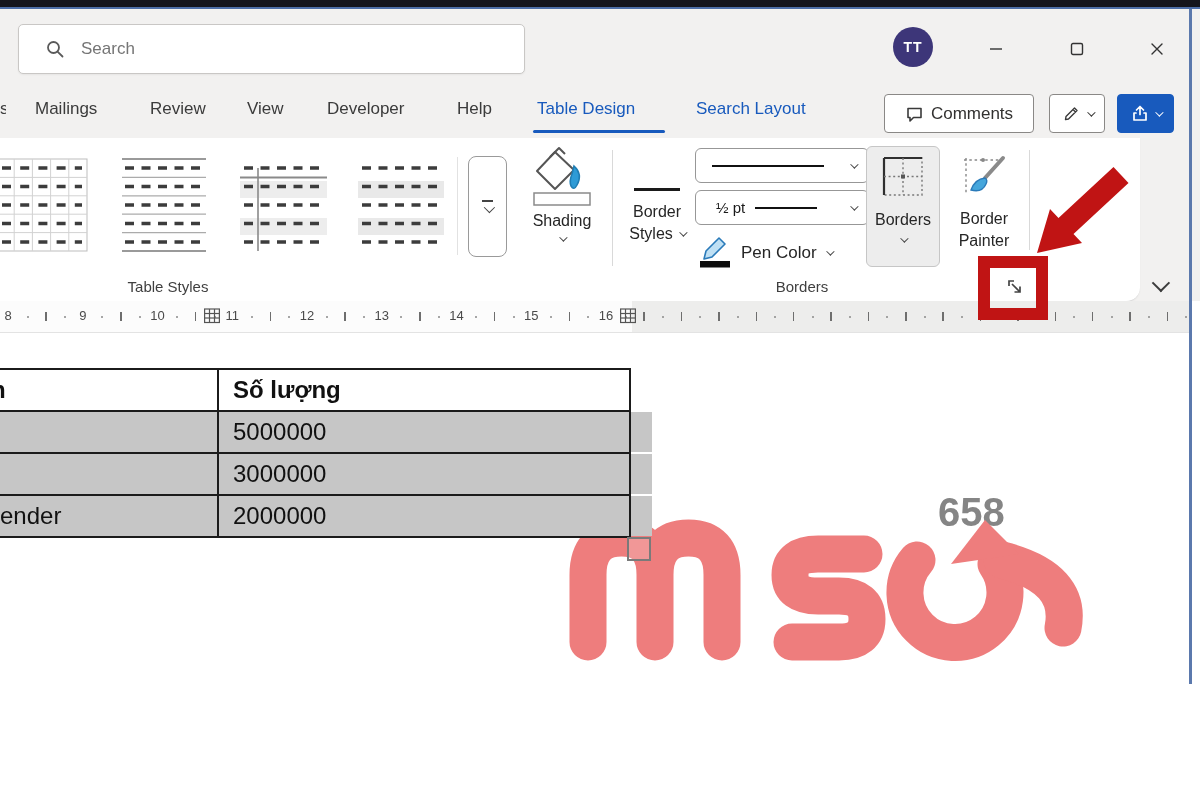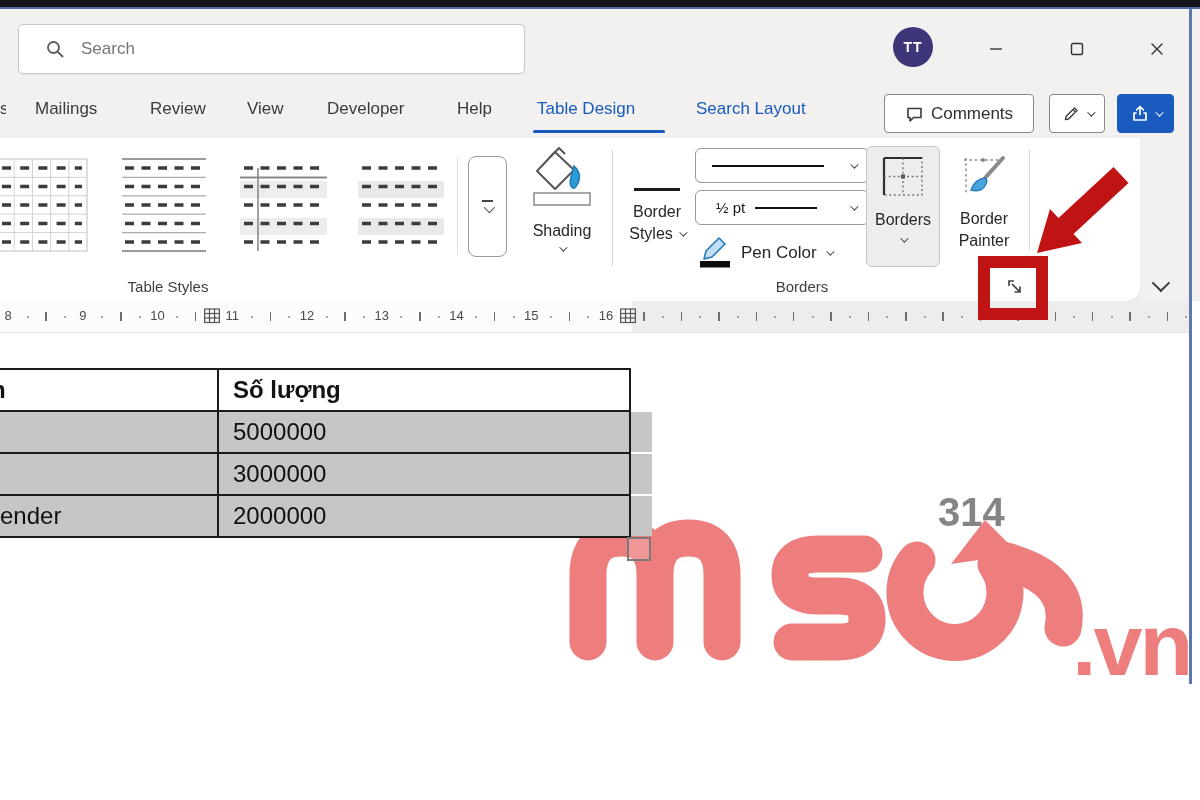--- a/index.html
+++ b/index.html
@@ -248,21 +248,21 @@
 
   <div class="abs ribbon-big" style="left:516px;top:146px;width:92px;">
     <span>
       <svg width="64" height="62" viewBox="0 0 64 62">
         <path d="M25 6 L44 24 L25 43 L7 25 Z" fill="#fff" stroke="#555" stroke-width="2" stroke-linejoin="round"></path>
         <path d="M20 11 L29 2 L35 8" fill="none" stroke="#555" stroke-width="2" stroke-linejoin="round"></path>
         <path d="M44 20 Q53 28 47 39 Q44 45 41 40 Q39 35 42 28 Z" fill="#2e9bd6" stroke="#1f7db3" stroke-width="1.5"></path>
         <rect x="4" y="47" width="56" height="12" fill="#fff" stroke="#8a8a8a" stroke-width="1.5"></rect>
       </svg>
     </span>
-    <span style="margin-top:10px;">Shading</span>
+    <span style="margin-top:0;">Shading</span>
     <span class="chev small" style="margin-top:6px;color:#444;"></span>
   </div>
 
   <div class="abs vsep" style="left:612px;top:150px;height:116px;"></div>
 
   <div class="abs ribbon-big" style="left:620px;top:188px;width:74px;">
     <span style="width:46px;height:2.5px;background:#1a1a1a;margin-bottom:12px;"></span>
     <span>Border</span>
     <span style="display:flex;align-items:center;gap:6px;margin-top:4px;">
       <span>Styles</span>
@@ -425,31 +425,30 @@
             <line x1="1" y1="14.5" x2="17" y2="14.5"></line>
             <line x1="1.6" y1="1" x2="1.6" y2="14.5"></line>
             <line x1="6.5" y1="1" x2="6.5" y2="14.5"></line>
             <line x1="11.5" y1="1" x2="11.5" y2="14.5"></line>
             <line x1="16.4" y1="1" x2="16.4" y2="14.5"></line>
           </g>
         </svg>
     </span>
   </div>
 
-  <div class="abs wm wm-badge">314</div>
+  <div class="abs wm wm-badge">658</div>
   <svg class="abs wm" style="left:555px;top:478px;" width="580" height="230" viewBox="0 0 580 230">
     <g fill="none" stroke="#ee7d7d" stroke-width="37" stroke-linecap="round" stroke-linejoin="round">
       <path d="M33 164 V97 Q33 60 66.5 60 Q100 60 100 97 V164 M100 97 Q100 60 133.5 60 Q167 60 167 97 V164"></path>
       <path d="M309 76 H263 Q235 76 235 97 Q235 118 263 118 H284 Q312 118 312 141 Q312 164 284 164 H237"></path>
       <path d="M362 82 A50 50 0 1 0 441 86"></path>
       <path d="M447 82 Q518 100 508 150"></path>
     </g>
     <polygon points="430,42 396,86 464,76" fill="#ee7d7d"></polygon>
   </svg>
-  <div class="abs wm wm-suffix">.vn</div>
 
   <div class="abs grayrow" style="top:412px;"></div>
   <div class="abs grayrow" style="top:454px;"></div>
   <div class="abs grayrow" style="top:496px;"></div>
 
   <div class="abs hline" style="top:368px;"></div>
   <div class="abs hline" style="top:410px;"></div>
   <div class="abs hline" style="top:452px;"></div>
   <div class="abs hline" style="top:494px;"></div>
   <div class="abs hline" style="top:536px;"></div>

